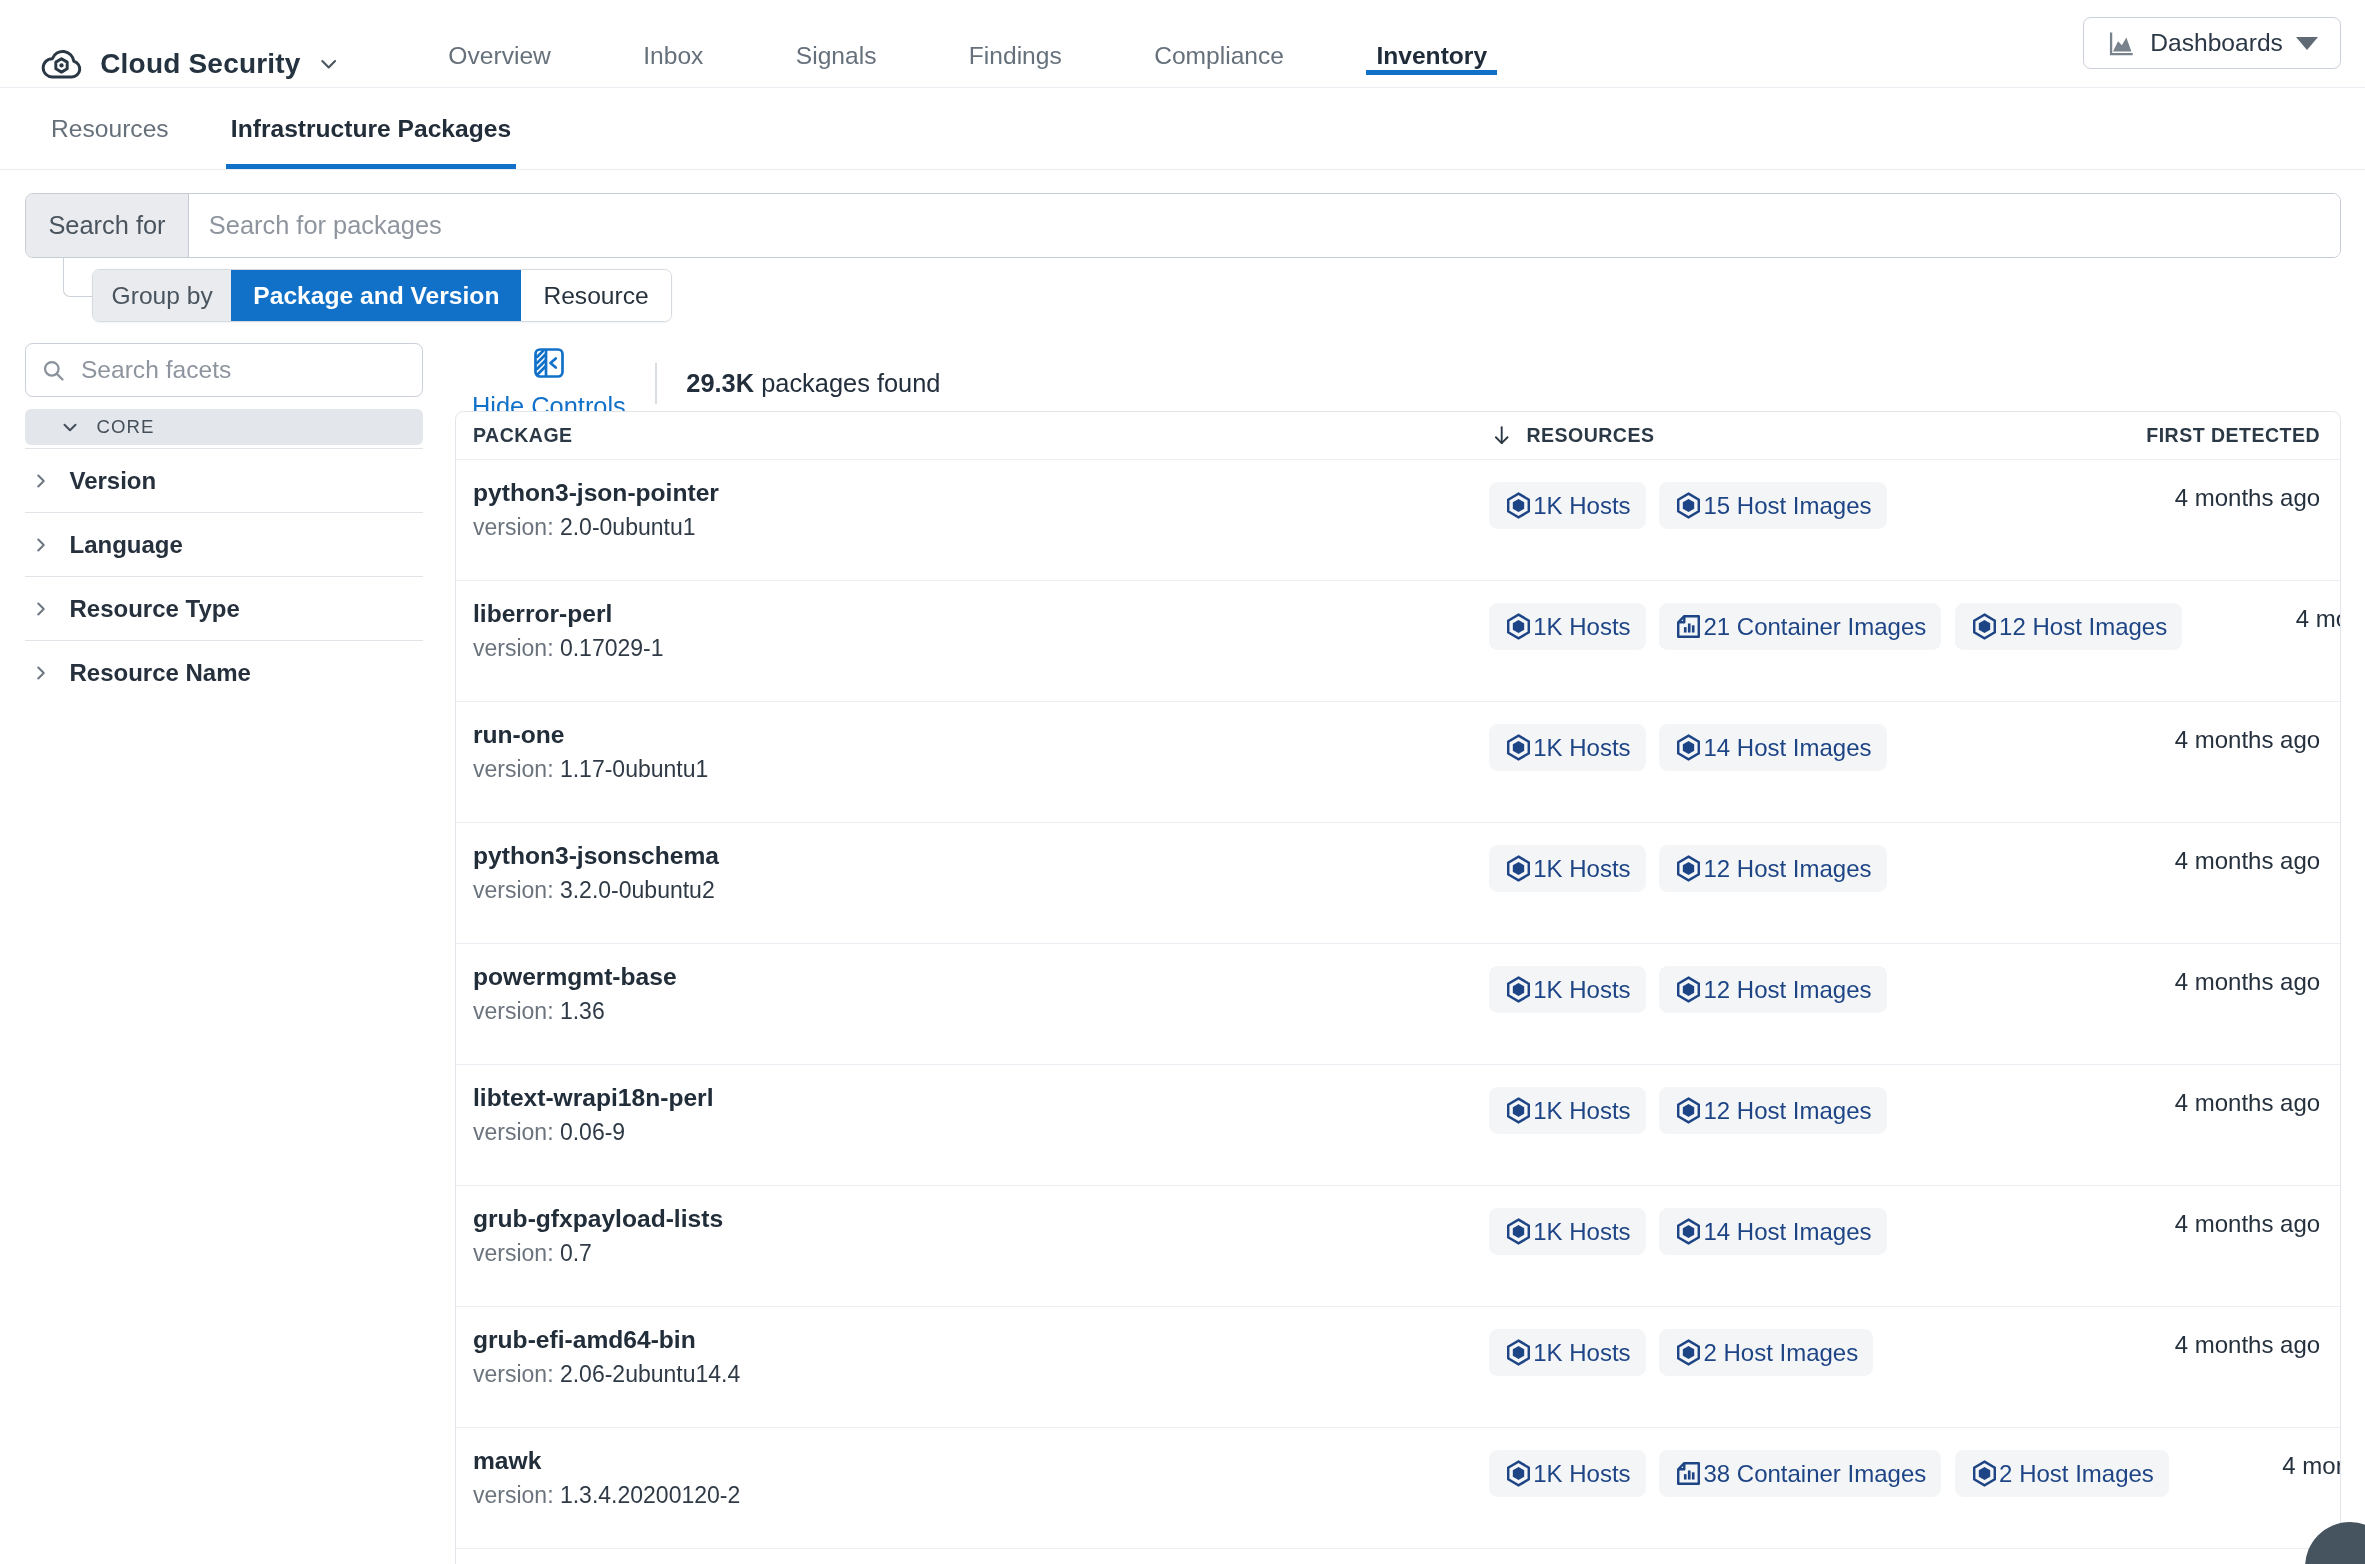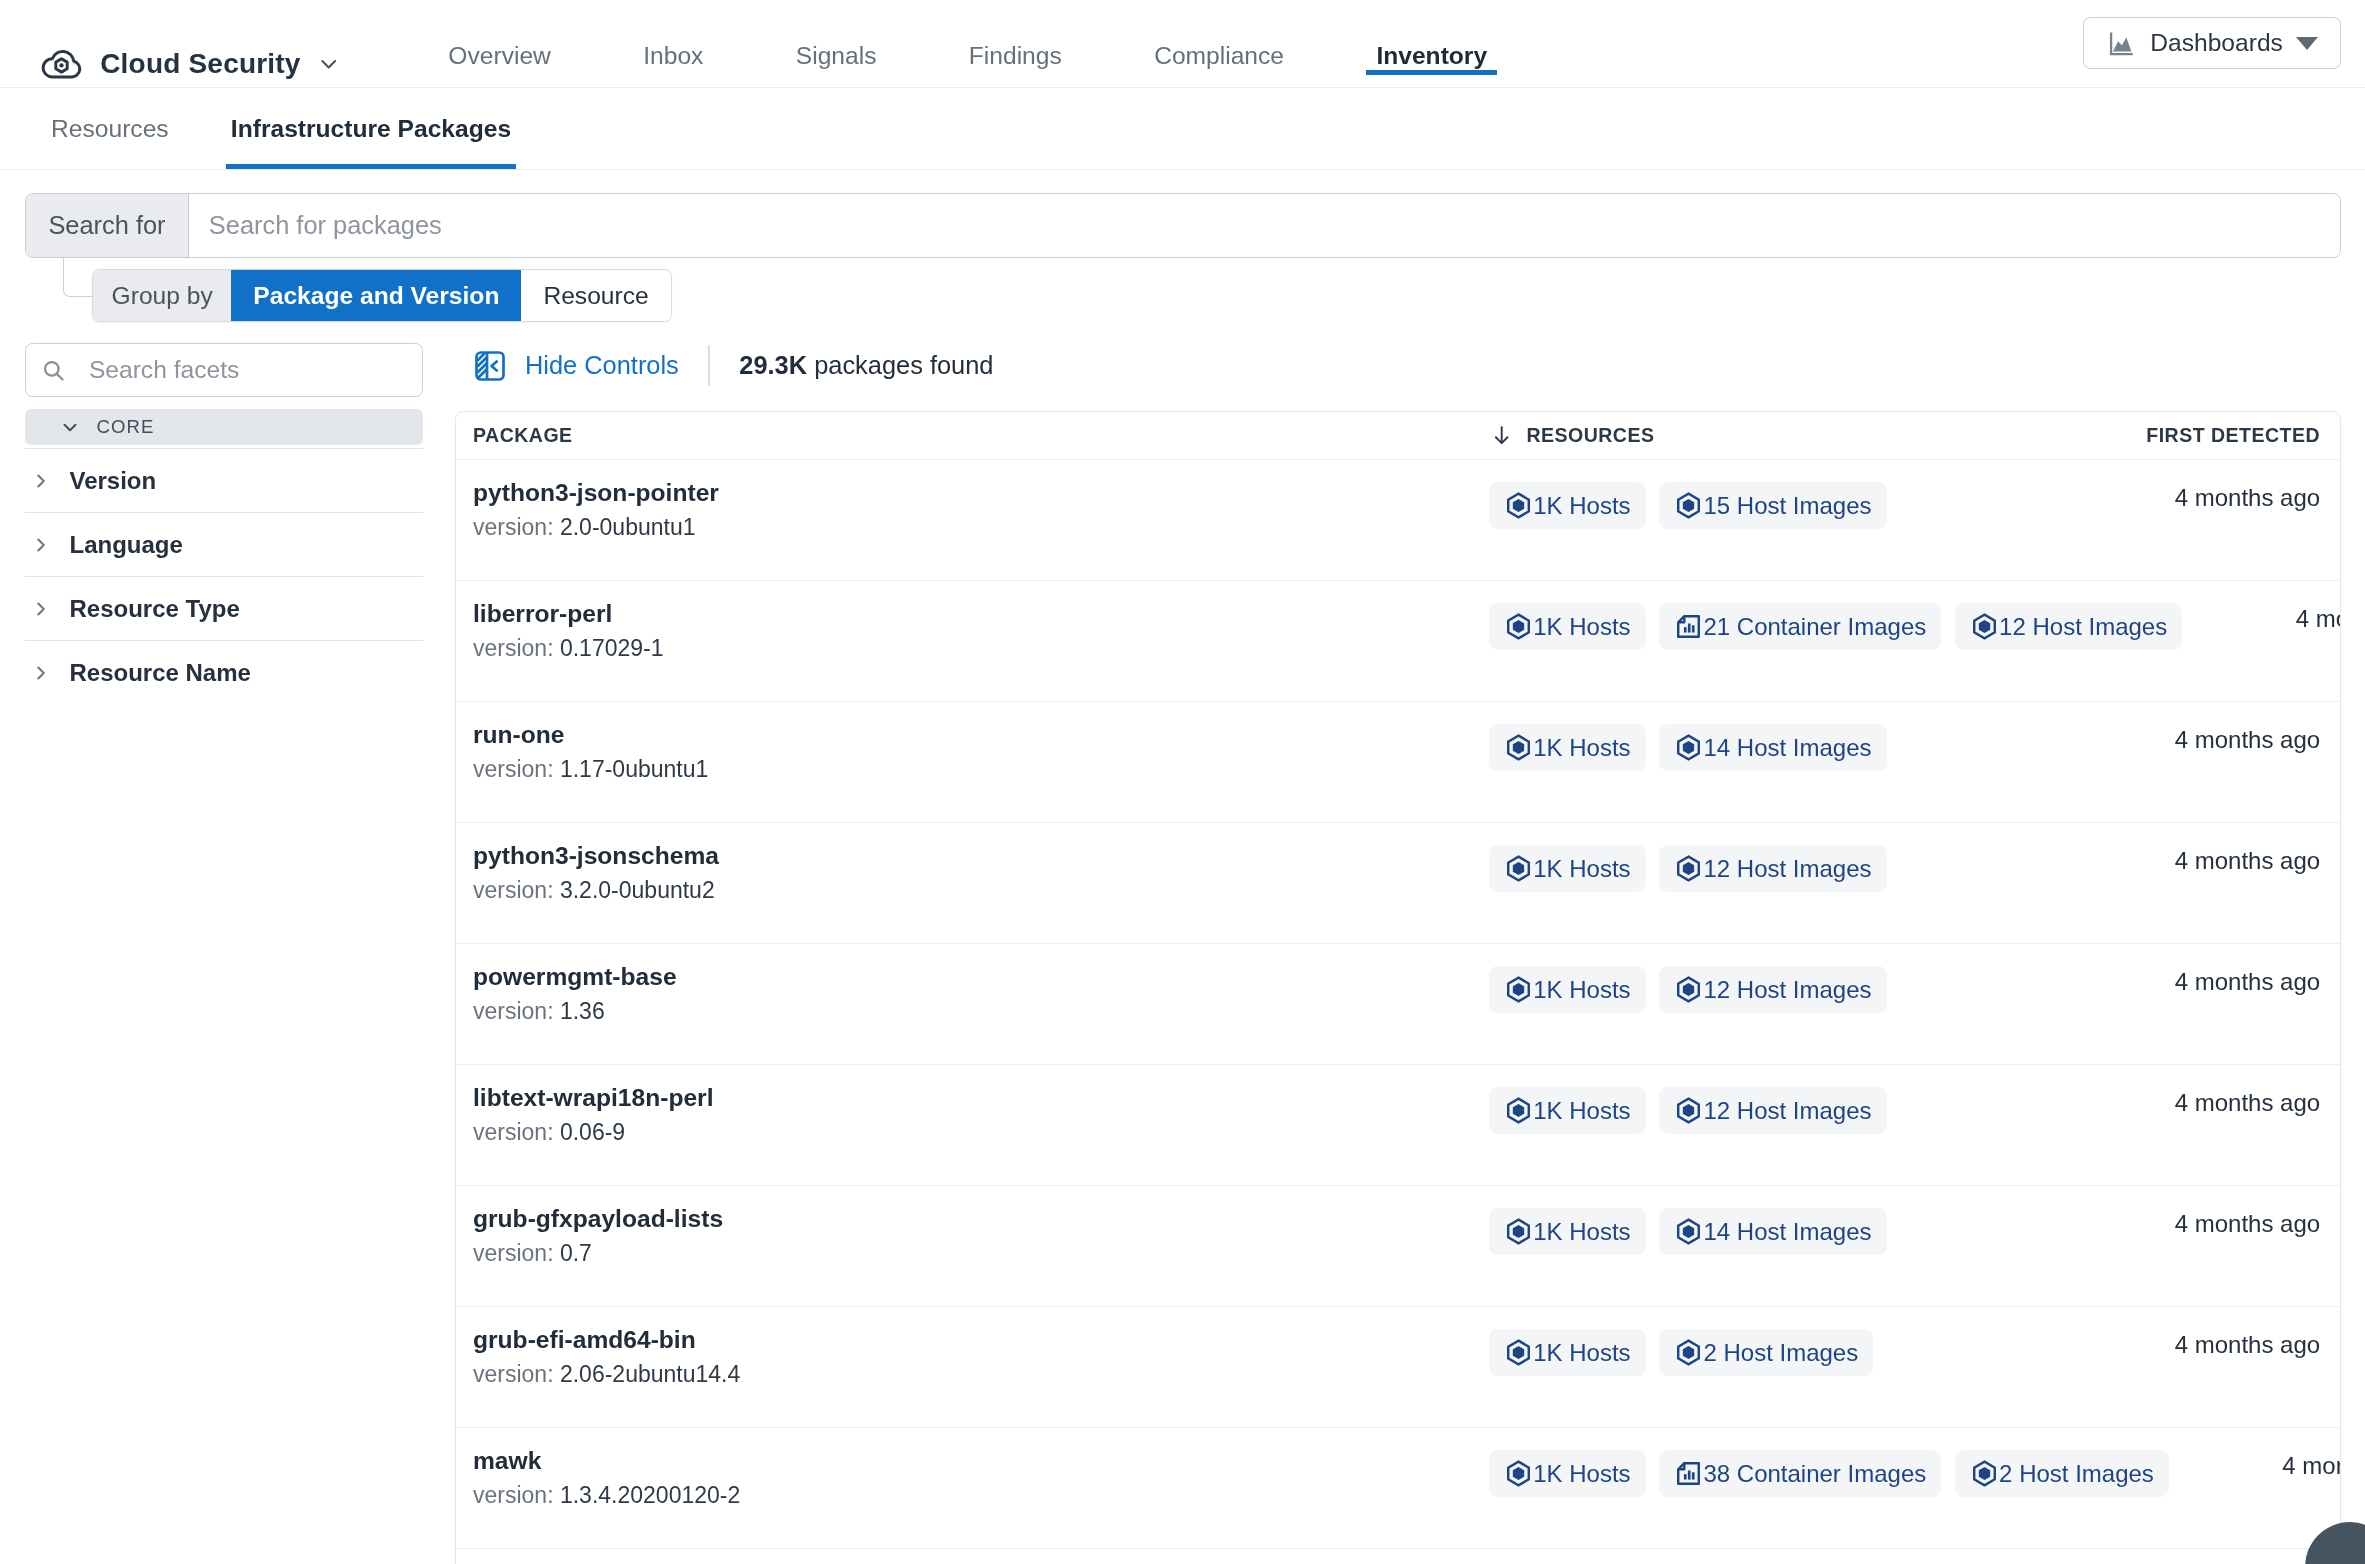--- a/index.html
+++ b/index.html
@@ -65,41 +65,41 @@
   }
   .gb-label{display:flex;align-items:center;padding:0 18.6px;background:#e9ebee;font-size:24.6px;color:#4a545e;white-space:nowrap;}
   .gb-opt{
     display:flex;align-items:center;padding:0 22px;font-family:inherit;font-size:24.6px;
     background:#fff;border:none;color:#27323d;cursor:pointer;white-space:nowrap;
   }
   .gb-opt.active{background:#1171c9;color:#fff;font-weight:700;}
   
   .facets{position:absolute;left:25.4px;top:343px;width:398px;}
   .facet-search{
-    display:flex;align-items:center;gap:20px;height:52px;border:1.7px solid #c8cfd7;
+    display:flex;align-items:center;gap:12px;height:52px;border:1.7px solid #c8cfd7;
     border-radius:7.6px;padding:0 13.5px;background:#fff;
   }
   .facet-search input{
     flex:1;border:none;outline:none;font-family:inherit;font-size:24.6px;color:#26313e;min-width:0;
   }
   .facet-search input::placeholder{color:#8e959e;}
   .core-bar{
     margin-top:12px;height:36px;display:flex;align-items:center;gap:15.2px;
     background:#e3e6eb;border-radius:6px;padding:0 34px;cursor:pointer;
     font-size:18.6px;letter-spacing:1px;color:#454f5a;
   }
   .facet-list{list-style:none;margin:3.4px 0 0 0;padding:0;}
   .facet-item{
     display:flex;align-items:center;gap:17px;height:63px;padding-left:5.1px;
     border-top:1.7px solid #e0e4e9;cursor:pointer;
     font-size:24px;font-weight:700;color:#26313d;
   }
   
   .controls-row{position:absolute;left:472px;top:345px;display:flex;align-items:center;}
-  .hide-controls{display:flex;align-items:center;gap:17px;color:#1171c9;font-size:25.4px;cursor:pointer;}
+  .hide-controls{display:flex;align-items:center;gap:11px;color:#1171c9;font-size:25.4px;cursor:pointer;flex-direction:column;}
   .ctl-divider{width:2.5px;height:41px;background:#d9dee4;margin:0 29px;}
   .pkg-count{font-size:25.4px;color:#222e3b;}
   .pkg-count b{font-weight:700;}
   .card{
     position:absolute;left:455px;right:24.6px;top:411px;height:1202px;
     background:#fff;border:1.7px solid #e2e6ea;border-radius:8.5px 8.5px 0 0;overflow:hidden;
   }
   .t-head{
     display:grid;grid-template-columns:1016px 1fr 279px;align-items:center;
     height:47px;padding-left:17px;

